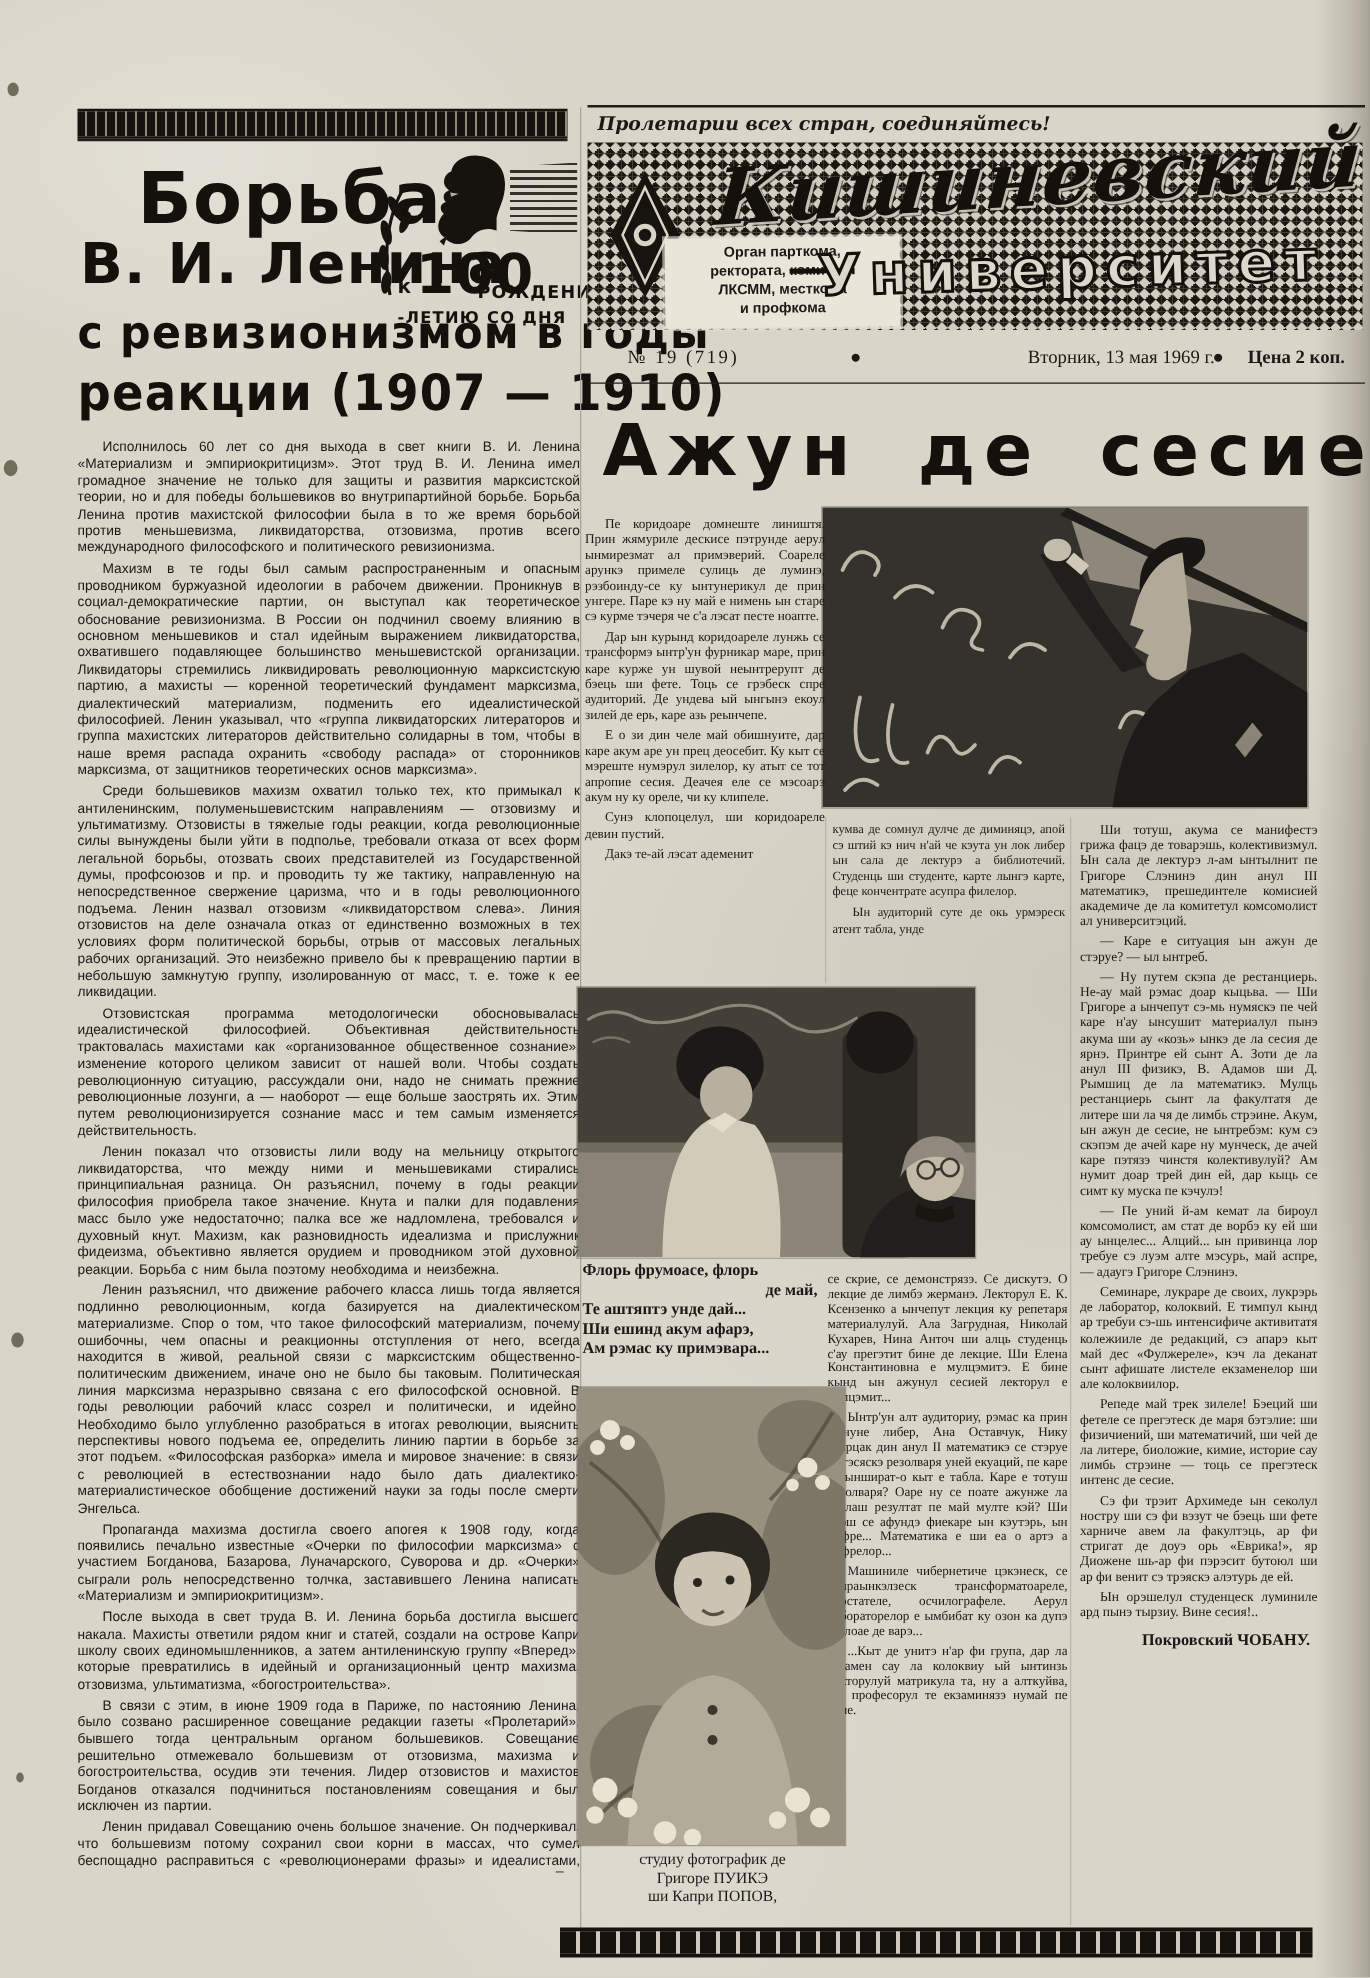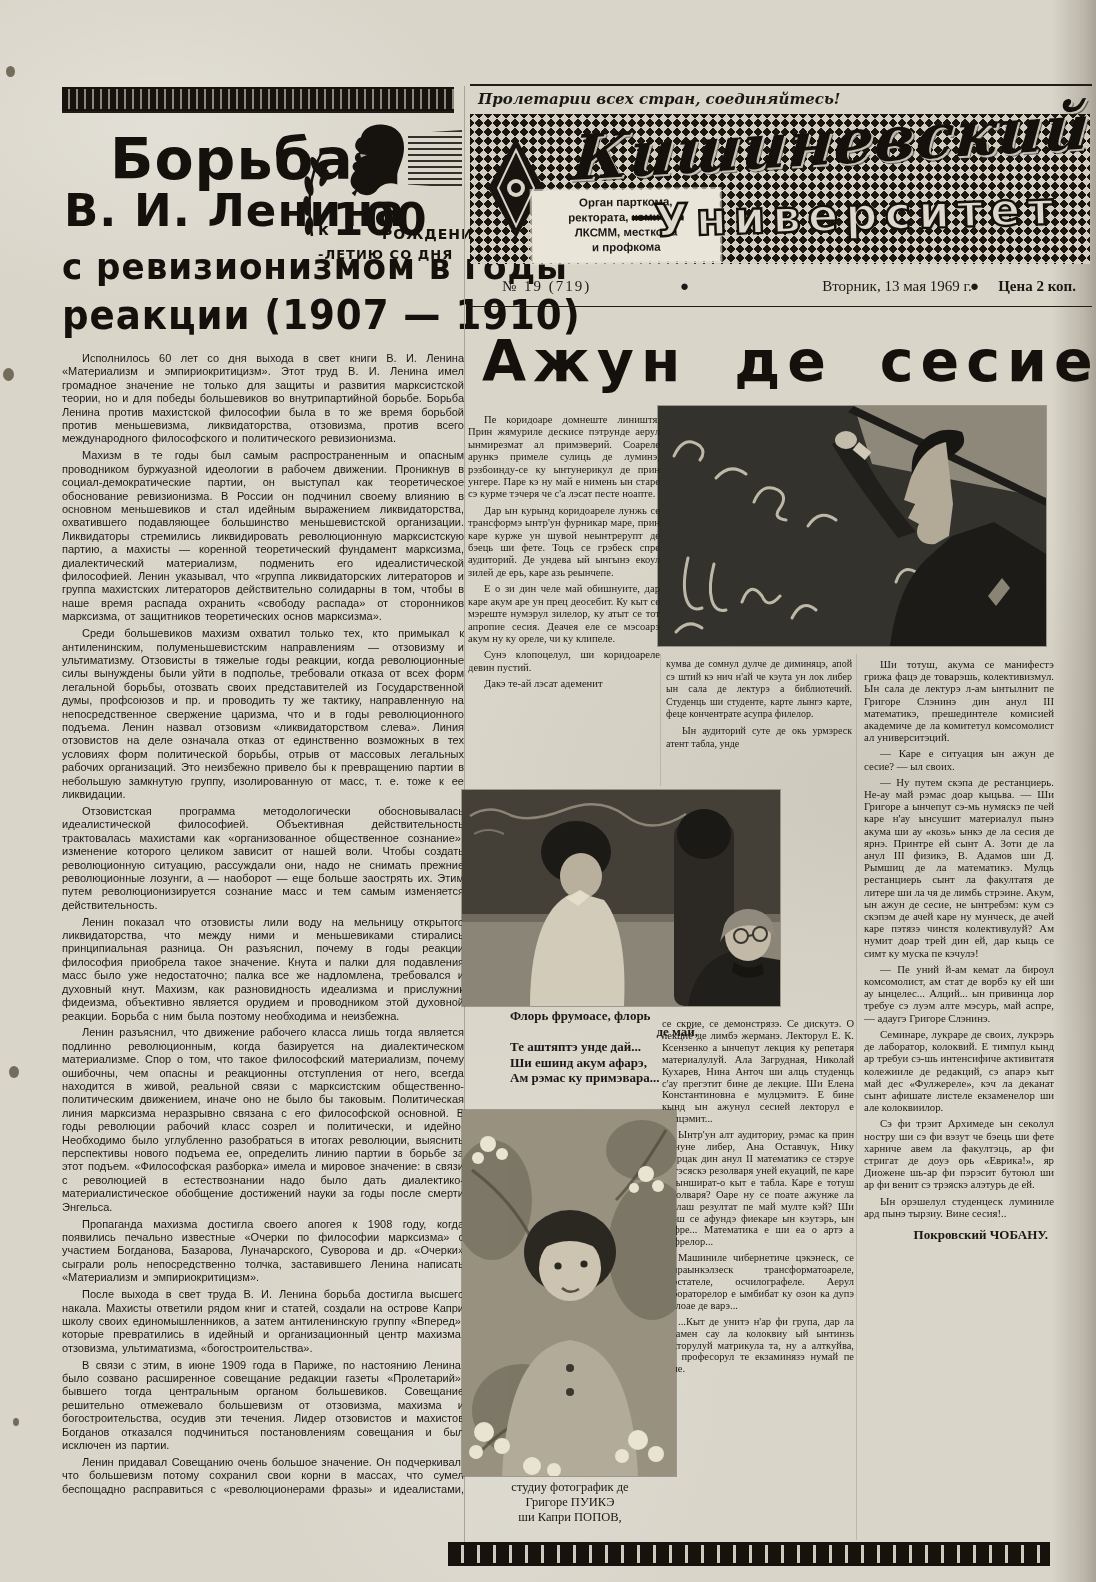--- a/index.html
+++ b/index.html
@@ -62,21 +62,21 @@
     letter-spacing:7px;word-spacing:20px;white-space:nowrap;}
   .ncol{font-family:"Liberation Serif", serif;text-align:justify;overflow:hidden;}
   .ncol p{margin:4px 0 2px 0;text-indent:16px;}
   .ncol p.noind{text-indent:0;}
   .c2{font-size:10.6px;line-height:12.4px;}
   .c3a{font-size:10px;line-height:12.6px;}
   .c3b{font-size:10.5px;line-height:11.9px;}
   .c4{font-size:10.8px;line-height:12.2px;}
   .sig2{font-family:"Liberation Serif", serif;font-weight:700;font-size:13px;text-align:right;
     padding-right:6px;margin-top:10px;}
-  .verse{font-family:"Liberation Serif", serif;font-weight:700;font-size:13px;line-height:15.5px;padding-left:44px;}
+  .verse{font-family:"Liberation Serif", serif;font-weight:700;font-size:13px;line-height:15.5px;}
   .verse .r{text-align:right;padding-right:14px;}
   .credit{font-family:"Liberation Serif", serif;font-weight:400;font-size:12.5px;line-height:15px;
     text-align:center;}
   .photo{box-shadow:0 0 0 1px rgba(40,36,28,.35);}
 </style>
 </head>
 <body>
 
 <div class="abs edge-shade"></div>
 <div class="abs speck" style="left:6px;top:66px;width:9px;height:11px;"></div>
@@ -285,22 +285,23 @@
 </svg>
 
 <div class="abs credit" style="left:462px;top:1480px;width:216px;">
   <div>студиу фотографик де</div>
   <div>Григоре ПУИКЭ</div>
   <div>ши Капри ПОПОВ,</div>
 </div>
 
 <div class="abs ncol c4" style="left:864px;top:654px;width:190px;height:880px;">
   <p>Ши тотуш, акума се манифестэ грижа фацэ де товарэшь, колективизмул. Ын сала де лектурэ л-ам ынтылнит пе Григоре Слэнинэ дин анул III математикэ, прешединтеле комисией академиче де ла комитетул комсомолист ал университэций.</p>
-  <p>— Каре е ситуация ын ажун де сесие? — ыл своих.</p>
+  <p>— Каре е ситуация ын ажун де стэруе? — ыл ынтреб.</p>
   <p>— Ну путем скэпа де рестанциерь. Не-ау май рэмас доар кыцьва. — Ши Григоре а ынчепут сэ-мь нумяскэ пе чей каре н'ау ынсушит материалул пынэ акума ши ау «козь» ынкэ де ла сесия де ярнэ. Принтре ей сынт А. Зоти де ла анул III физикэ, В. Адамов ши Д. Рымшиц де ла математикэ. Мулць рестанциерь сынт ла факултатя де литере ши ла чя де лимбь стрэине. Акум, ын ажун де сесие, не ынтребэм: кум сэ скэпэм де ачей каре ну мунческ, де ачей каре пэтязэ чинстя колективулуй? Ам нумит доар трей дин ей, дар кыць се симт ку муска пе кэчулэ!</p>
   <p>— Пе уний й-ам кемат ла бироул комсомолист, ам стат де ворбэ ку ей ши ау ынцелес... Алций... ын привинца лор требуе сэ луэм алте мэсурь, май аспре, — адаугэ Григоре Слэнинэ.</p>
   <p>Семинаре, лукраре де своих, лукрэрь де лаборатор, колоквий. Е тимпул кынд ар требуи сэ-шь интенсифиче активитатя колежииле де редакций, сэ апарэ кыт май дес «Фулжереле», кэч ла деканат сынт афишате листеле екзаменелор ши але колоквиилор.</p>
+  <p>Репеде май трек зилеле! Бэеций ши фетеле се прегэтеск де маря бэтэлие: ши физичиений, ши математичий, ши чей де ла литере, биоложие, кимие, историе сау лимбь стрэине — тоць се прегэтеск интенс де сесие.</p>
   <p>Сэ фи трэит Архимеде ын секолул ностру ши сэ фи вэзут че бэець ши фете харниче авем ла факултэць, ар фи стригат де доуэ орь «Еврика!», яр Диожене шь-ар фи пэрэсит бутоюл ши ар фи венит сэ трэяскэ алэтурь де ей.</p>
   <p>Ын орэшелул студенцеск луминиле ард пынэ тырзиу. Вине сесия!..</p>
   <div class="sig2">Покровский ЧОБАНУ.</div>
 </div>
 
 <div class="abs filmbar" style="left:448px;top:1542px;width:602px;height:18px;"></div>
 
 </body></html>

